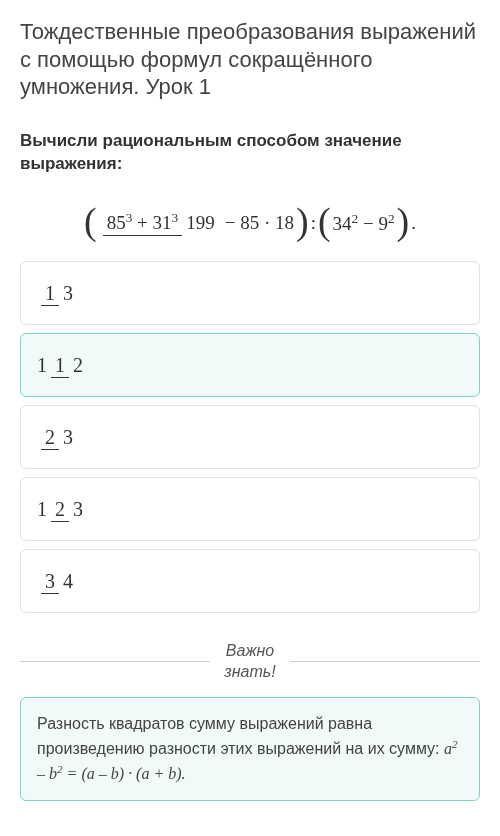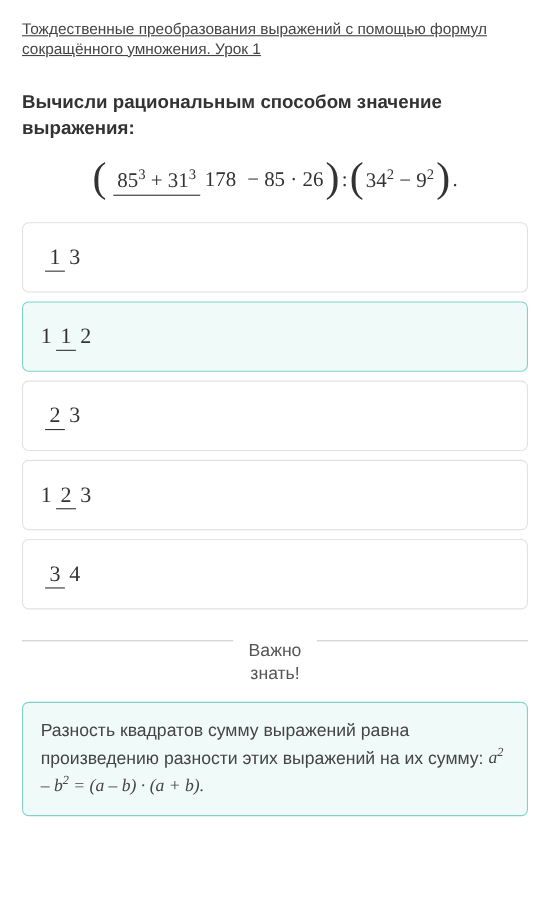--- a/index.html
+++ b/index.html
@@ -8,33 +8,32 @@
       box-sizing: border-box;
     }
     body {
       font-family: Arial, Helvetica, sans-serif;
       background: #ffffff;
       width: 500px;
       padding: 18px 20px;
       color: #333;
     }
     .page-title {
-      font-size: 14px;
+      font-size: 22px;
       font-weight: 400;
       color: #444;
       line-height: 1.25;
       margin-bottom: 28px;
-      text-decoration: underline;
     }
     .prompt {
       font-size: 17px;
       font-weight: 700;
       color: #333;
       line-height: 1.4;
-      margin-bottom: 22px;
+      margin-bottom: 34px;
     }
     .expression {
       text-align: center;
       margin-bottom: 20px;
       font-family: 'Cambria Math', 'Times New Roman', serif;
       font-size: 19px;
     }
     .expr-row {
       display: inline-flex;
       align-items: center;
@@ -83,22 +82,24 @@
     .option .frac {
       margin: 0;
     }
     .mixed {
       display: inline-flex;
       align-items: center;
       gap: 4px;
     }
     .divider-section {
       display: flex;
+      align-items: center;
       gap: 14px;
       margin-bottom: 14px;
+      font-style: italic;
     }
     .divider-line {
       flex: 1;
       height: 1px;
       background: #ccc;
     }
     .divider-label {
       font-size: 16px;
       color: #555;
       text-align: center;
@@ -133,23 +134,23 @@
 
 <p class="prompt">Вычисли рациональным способом значение выражения:</p>
 
 <div class="expression">
   <span class="expr-row">
     <span class="big-paren">(</span>
     <span class="frac">
       <span class="num">
         <span>85</span><sup>3</sup><span> + </span><span>31</span><sup>3</sup>
       </span>
-      <span class="den">178</span>
-    </span>
-    <span> − 85 · 26</span>
+      <span class="den">199</span>
+    </span>
+    <span> − 85 · 18</span>
     <span class="big-paren">)</span>
     <span> : </span>
     <span class="big-paren">(</span>
     <span><span>34</span><sup>2</sup><span> − </span><span>9</span><sup>2</sup></span>
     <span class="big-paren">)</span>
     <span>.</span>
   </span>
 </div>
 
 <div class="options">

